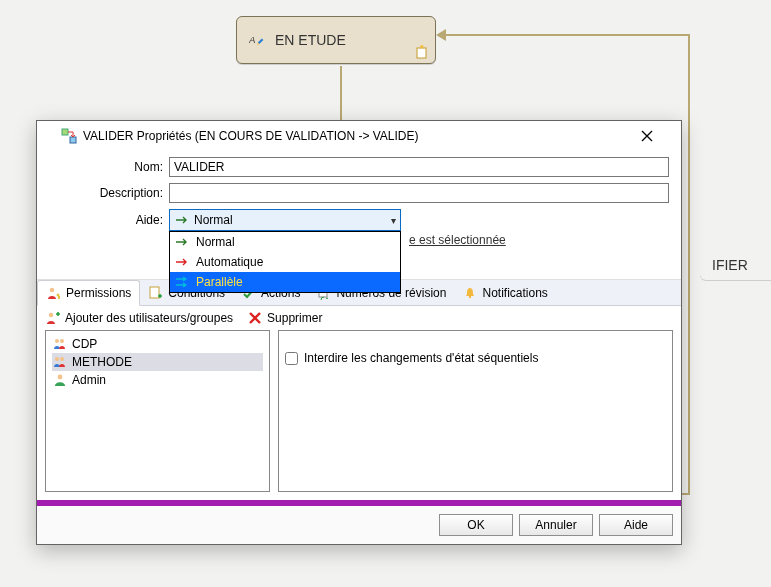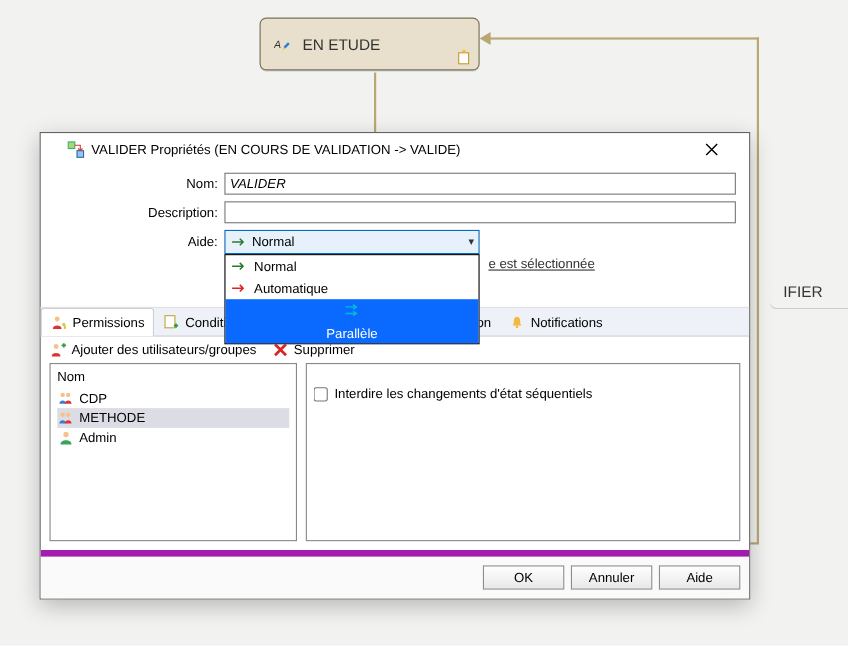--- a/index.html
+++ b/index.html
@@ -19,30 +19,30 @@
 .node.etude .badge { position: absolute; right: 6px; bottom: 4px; width: 14px; height: 14px; }
 .node.ifier { top: 250px; left: 700px; width: 80px; height: 30px; border: none; background: transparent; }
 .node-label { font-size: 14px; color: #333; }
 
 
 .dialog { position: absolute; top: 120px; left: 36px; width: 646px; height: 425px; background: #fff; border: 1px solid #646464; box-shadow: 0 6px 20px rgba(0,0,0,.25); display: flex; flex-direction: column; }
 .titlebar { display: flex; align-items: center; gap: 6px; padding: 5px 24px; }
 .title-text { flex: 1; }
 .close-btn { width: 20px; height: 20px; display: flex; align-items: center; justify-content: center; font-size: 15px; cursor: pointer; }
 
-.form-area { padding: 6px 12px 0 12px; margin-left: 35px; }
+.form-area { padding: 6px 12px 0 12px; }
 .form-row { display: flex; align-items: center; margin-bottom: 6px; }
 .form-label { width: 120px; text-align: right; padding-right: 6px; }
-.form-input { flex: 1; border: 1px solid #777; padding: 2px 4px; height: 20px; font-style: italic; }
+.form-input { flex: 1; border: 1px solid #777; padding: 2px 4px; height: 20px; }
 .type-wrap { position: relative; flex: 1; }
 .combo { width: 232px; height: 22px; border: 1px solid #0a69c3; background: #e6f1fb; display: flex; align-items: center; padding: 0 4px; gap: 4px; cursor: pointer; }
 .combo .arrow { margin-left: auto; font-size: 10px; color: #333; }
 .dropdown { position: absolute; top: 22px; left: 0; width: 232px; border: 1px solid #000; background: #fff; z-index: 10; }
 .dropdown-item { display: flex; align-items: center; gap: 6px; padding: 2px 4px; cursor: pointer; }
-.dropdown-item.hover { background: #0a69ff; color: #ffffff; flex-direction: column; }
+.dropdown-item.hover { background: #0a69ff; color: #fde047; }
 .dropdown-item.hover svg path { stroke: #0bd; }
 
 .auth-text { margin-left: 360px; margin-top: -4px; height: 16px; color: #333; text-decoration: underline; }
 
 .tabs { display: flex; background: #eef2f8; border-top: 1px solid #e0e0e0; border-bottom: 1px solid #cfcfd6; margin-top: 30px; }
 .tab { display: flex; align-items: center; gap: 4px; padding: 4px 8px; cursor: pointer; }
 .tab.active { background: #fff; border: 1px solid #cfcfd6; border-bottom: 1px solid #fff; margin-bottom: -1px; border-radius: 3px 3px 0 0; }
 
 .toolbar { display: flex; gap: 14px; padding: 4px 8px; }
 .tool-item { display: flex; align-items: center; gap: 4px; cursor: pointer; }
@@ -233,21 +233,20 @@
           <svg width="14" height="14" viewBox="0 0 14 14">
             <path d="M2 2 L12 12 M12 2 L2 12" stroke="#d22" stroke-width="2.4"></path>
           </svg>
         </span>
       <span>Supprimer</span>
     </div>
   </div>
 
   <div class="panels">
     <div class="panel left">
-      <div class="list-header">Nom</div>
       <div class="user-row">
         <span class="ico">
             <svg width="14" height="14" viewBox="0 0 14 14">
               <circle cx="4" cy="4" r="2" fill="#f4c28a"></circle>
               <circle cx="9" cy="4" r="2" fill="#f4c28a"></circle>
               <path d="M1 12 C1 8 7 8 7 12 Z" fill="#3a7bd5"></path>
               <path d="M6 12 C6 8 12 8 12 12 Z" fill="#d33"></path>
             </svg>
           </span>
         <span>CDP</span>

